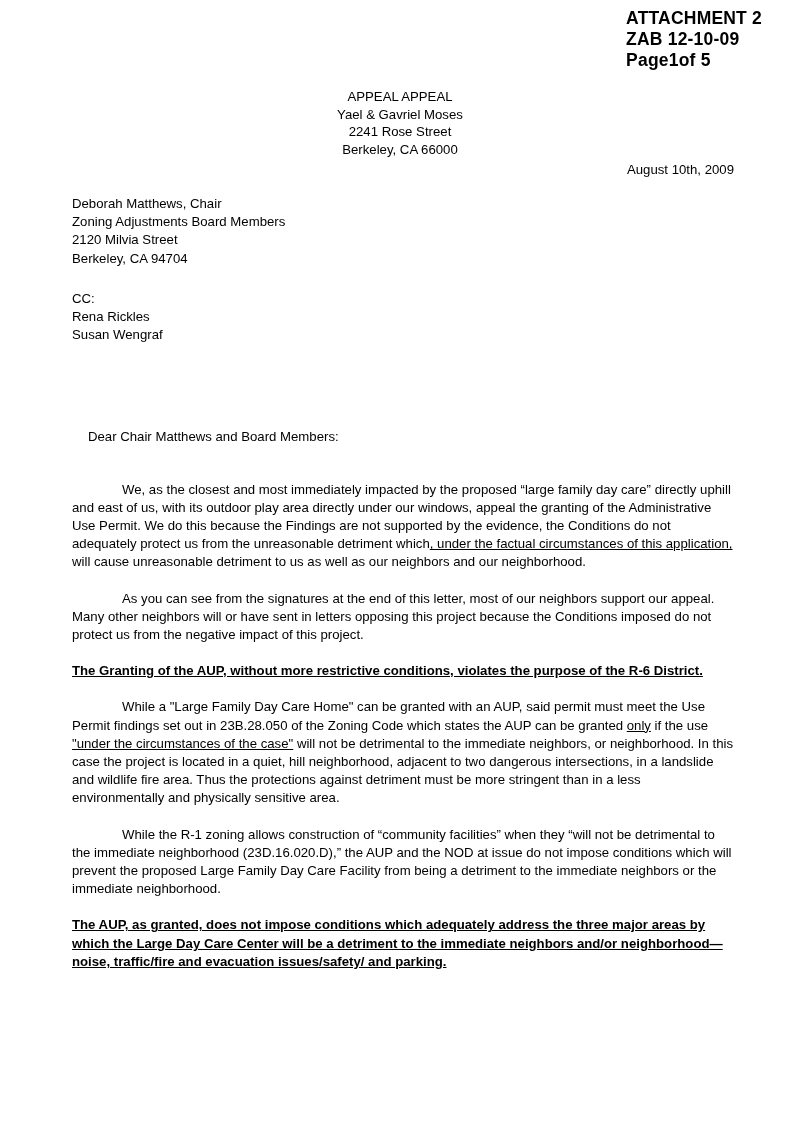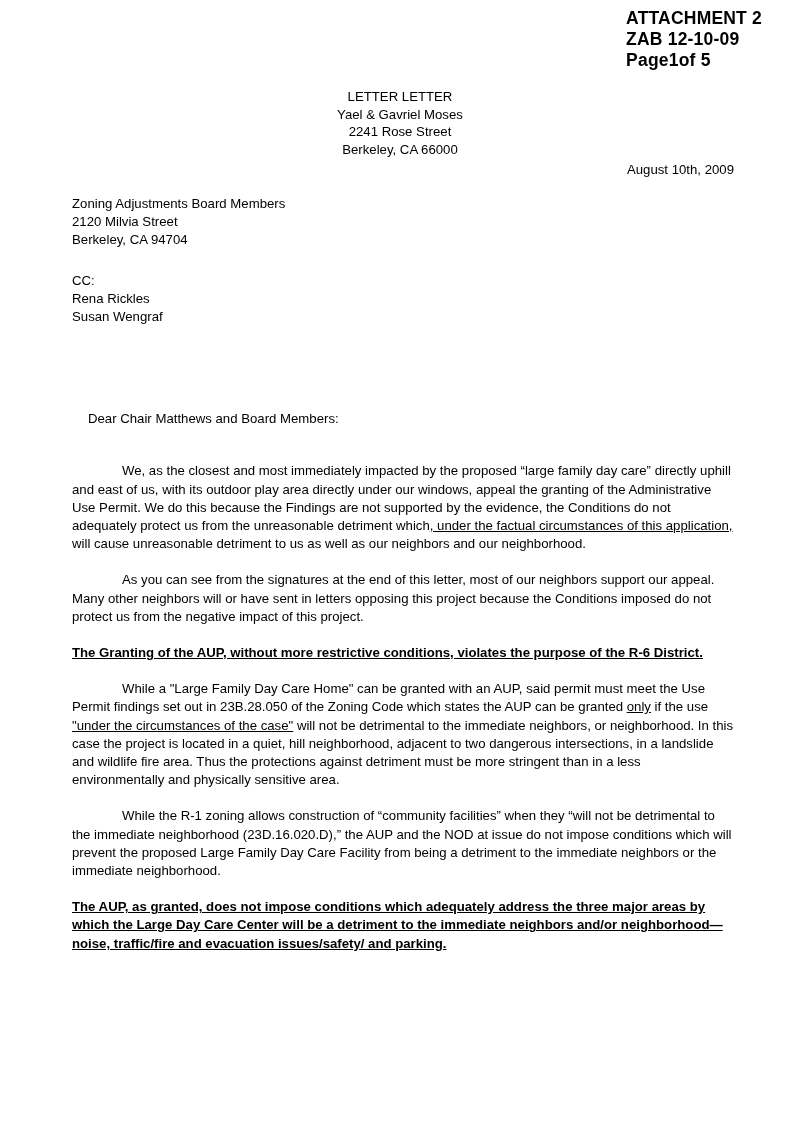--- a/index.html
+++ b/index.html
@@ -106,31 +106,32 @@
 
 <div class="page">
 
   <div class="stamp">
     <div>ATTACHMENT 2</div>
     <div>ZAB 12-10-09</div>
     <div>Page1of 5</div>
   </div>
 
   <div class="letterhead">
-    <div>LETTER LETTER</div>
+    <div>APPEAL APPEAL</div>
     <div>Yael &amp; Gavriel Moses</div>
     <div>2241 Rose Street</div>
     <div>Berkeley, CA 66000</div>
   </div>
 
   <div class="date-line">August 10th, 2009</div>
 
   <div class="body-col">
 
     <div class="addr-block">
+      <div>Deborah Matthews, Chair</div>
       <div>Zoning Adjustments Board Members</div>
       <div>2120 Milvia Street</div>
       <div>Berkeley, CA 94704</div>
     </div>
 
     <div class="spacer-cc"></div>
 
     <div class="cc-block">
       <div>CC:</div>
       <div>Rena Rickles</div>

